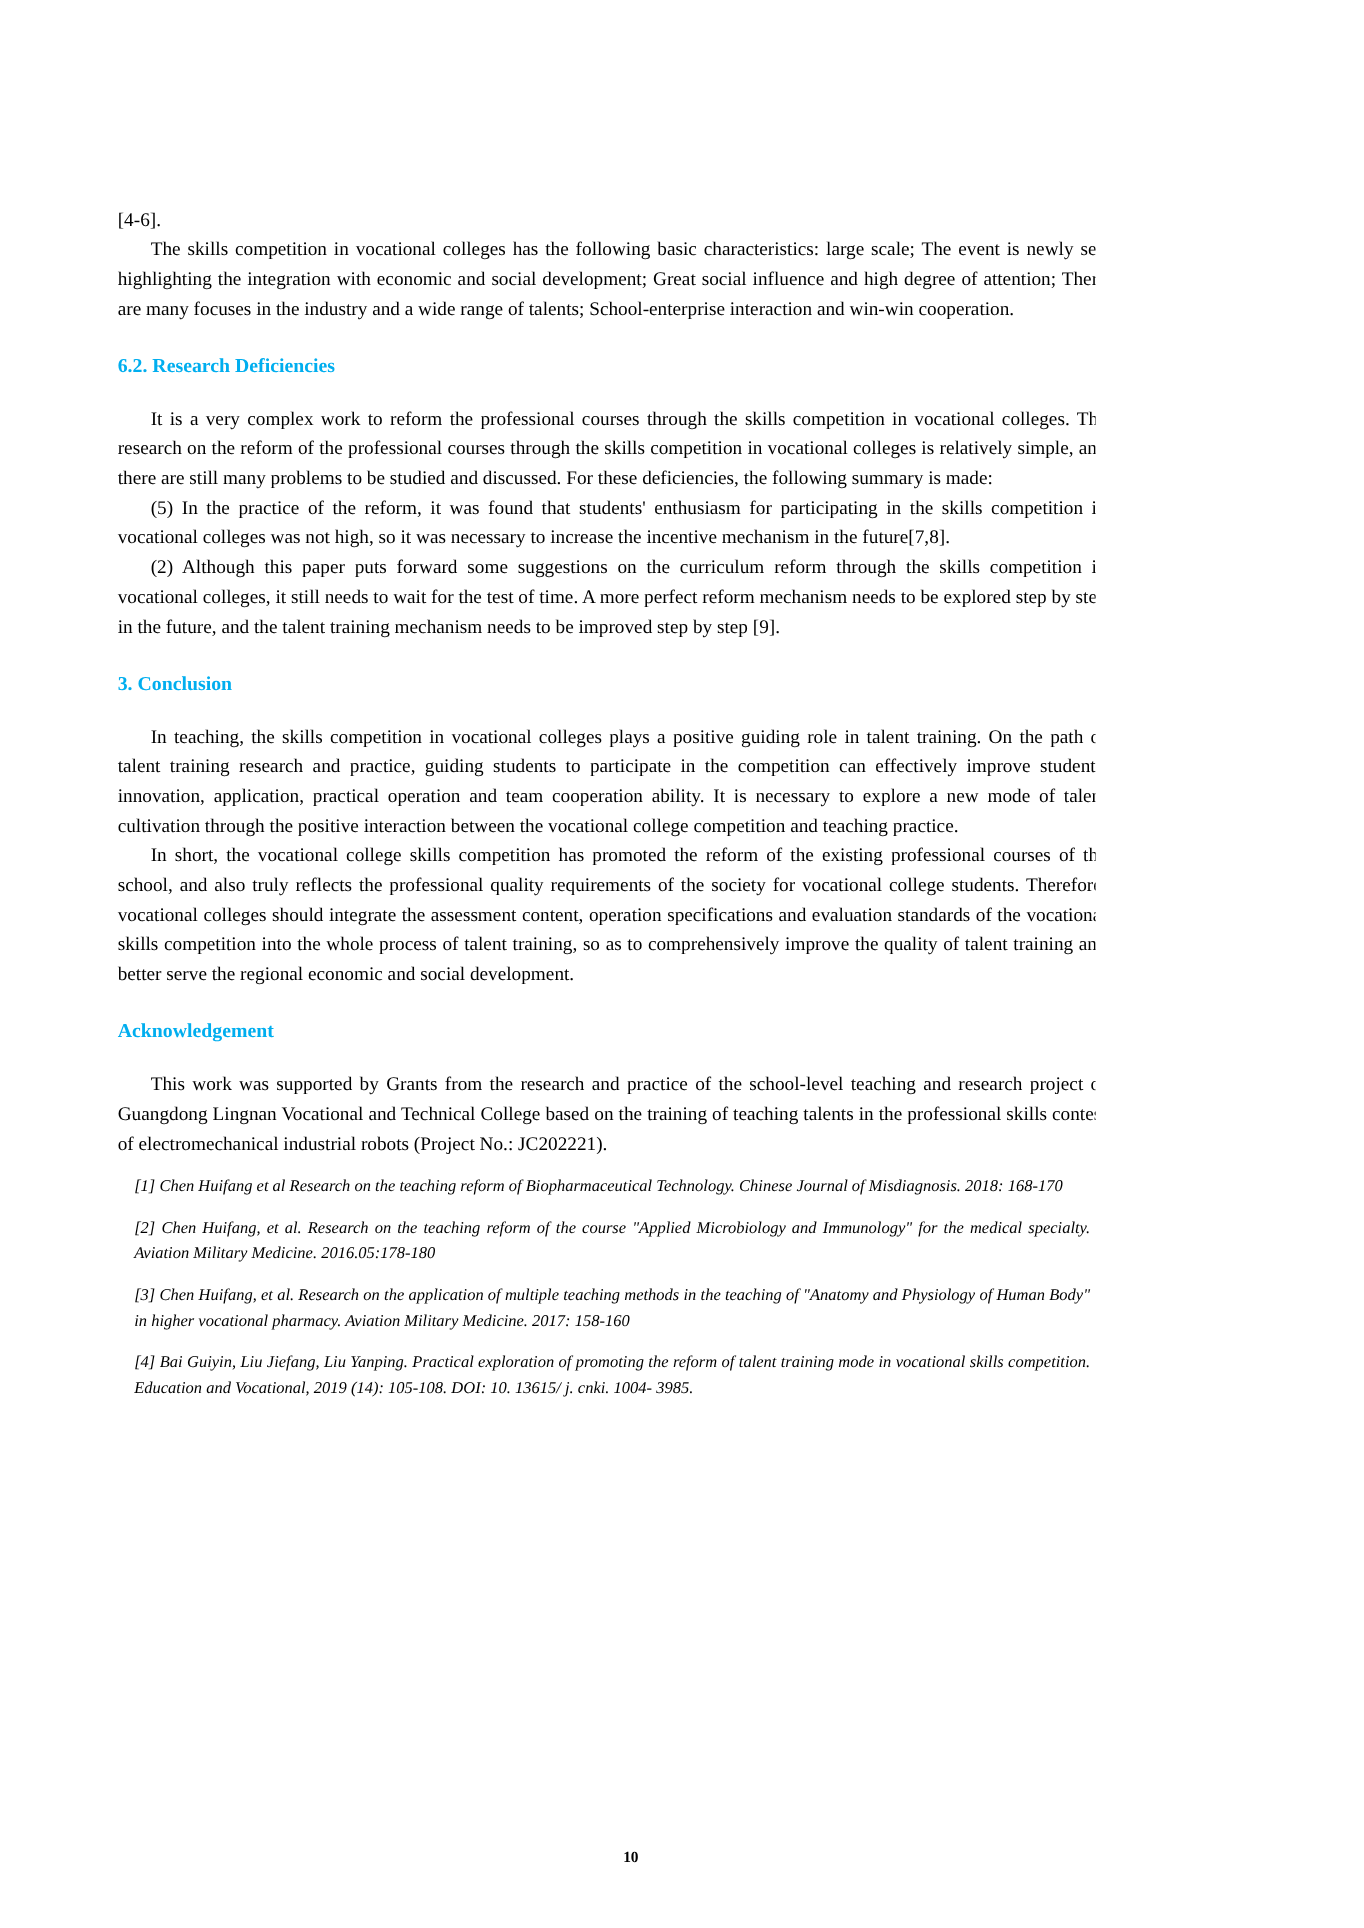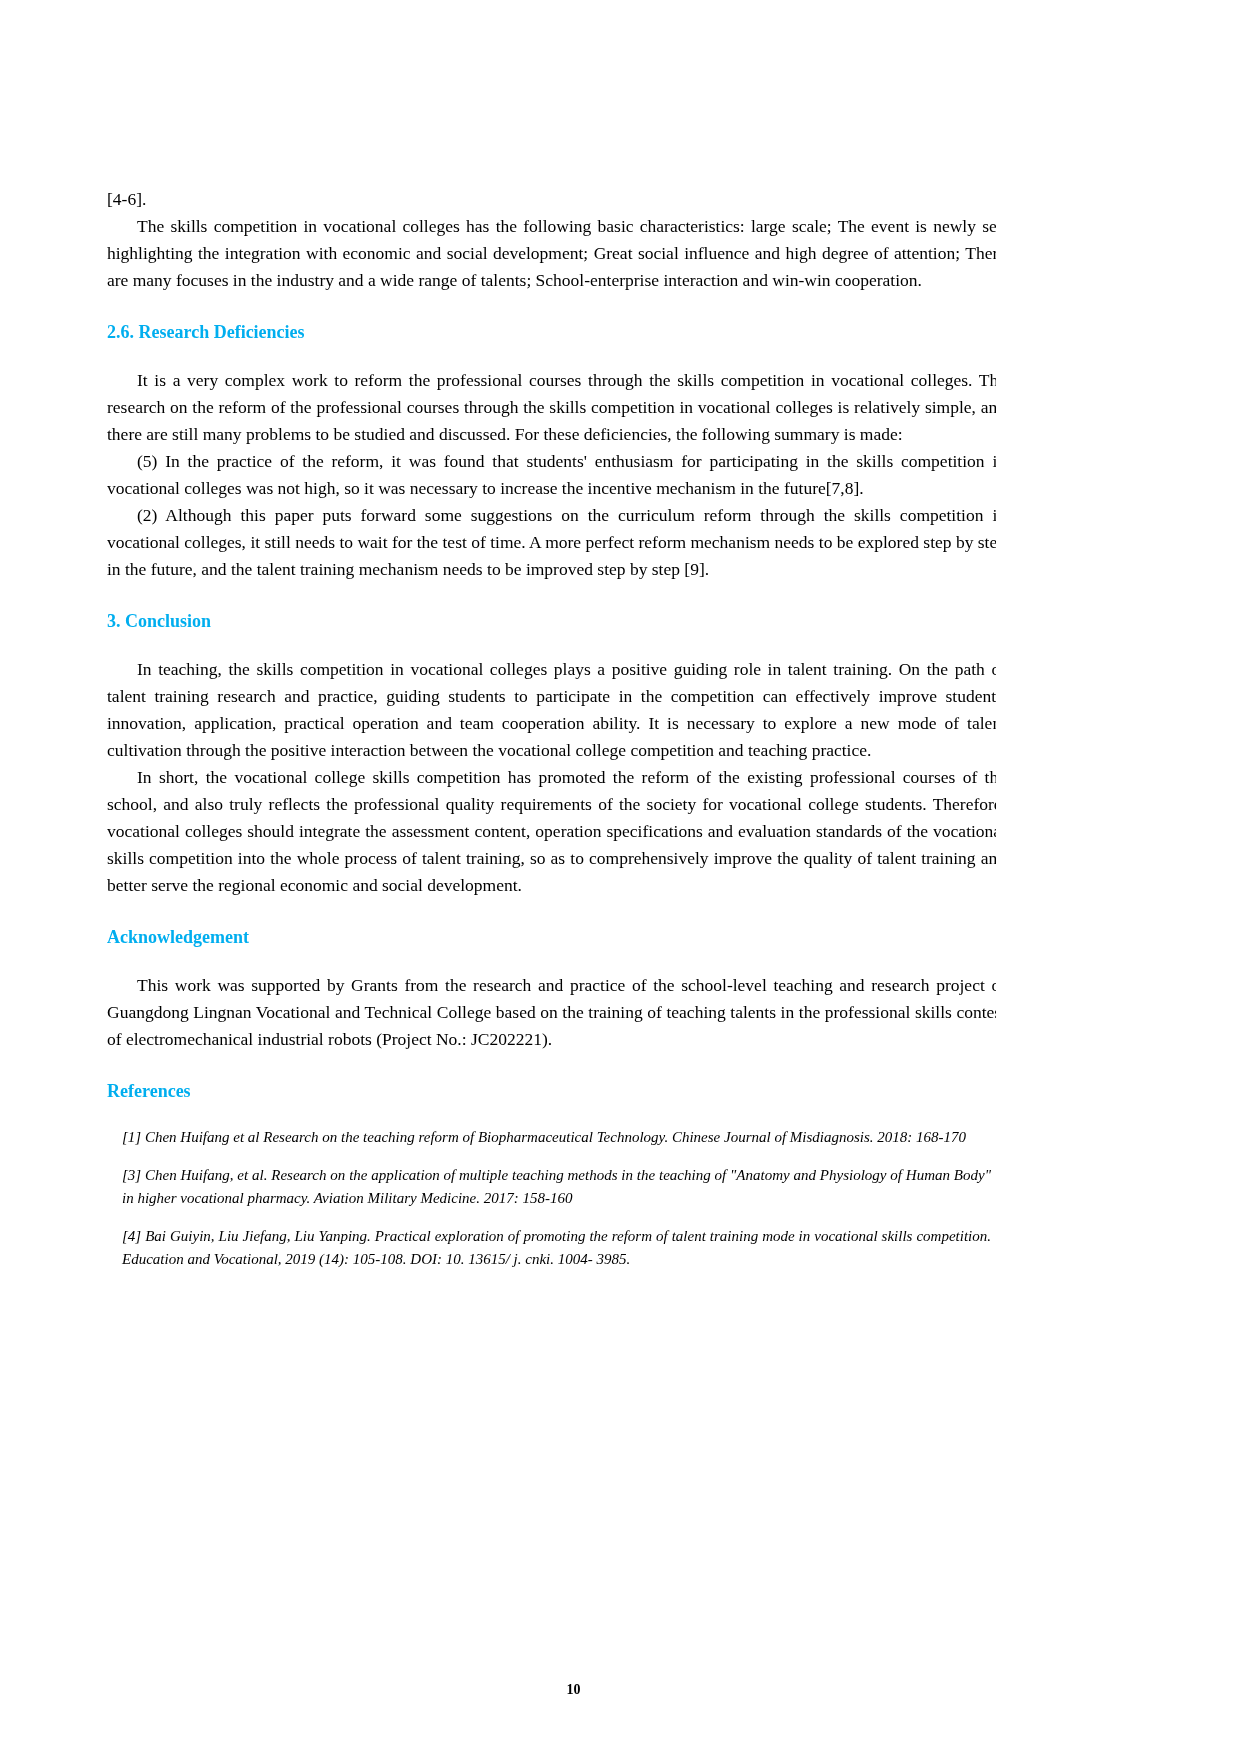--- a/index.html
+++ b/index.html
@@ -63,33 +63,33 @@
 </style>
 </head>
 <body>
 
 <div class="page">
   <div class="content">
 
     <p class="body noindent">[4-6].</p>
     <p class="body">The skills competition in vocational colleges has the following basic characteristics: large scale; The event is newly set, highlighting the integration with economic and social development; Great social influence and high degree of attention; There are many focuses in the industry and a wide range of talents; School-enterprise interaction and win-win cooperation.</p>
 
-    <h2 class="heading">2.6. Research Deficiencies</h2>
+    <h2 class="heading">6.2. Research Deficiencies</h2>
     <p class="body">It is a very complex work to reform the professional courses through the skills competition in vocational colleges. The research on the reform of the professional courses through the skills competition in vocational colleges is relatively simple, and there are still many problems to be studied and discussed. For these deficiencies, the following summary is made:</p>
     <p class="body">(5) In the practice of the reform, it was found that students' enthusiasm for participating in the skills competition in vocational colleges was not high, so it was necessary to increase the incentive mechanism in the future[7,8].</p>
     <p class="body">(2) Although this paper puts forward some suggestions on the curriculum reform through the skills competition in vocational colleges, it still needs to wait for the test of time. A more perfect reform mechanism needs to be explored step by step in the future, and the talent training mechanism needs to be improved step by step [9].</p>
 
     <h2 class="heading">3. Conclusion</h2>
     <p class="body">In teaching, the skills competition in vocational colleges plays a positive guiding role in talent training. On the path of talent training research and practice, guiding students to participate in the competition can effectively improve students' innovation, application, practical operation and team cooperation ability. It is necessary to explore a new mode of talent cultivation through the positive interaction between the vocational college competition and teaching practice.</p>
     <p class="body">In short, the vocational college skills competition has promoted the reform of the existing professional courses of the school, and also truly reflects the professional quality requirements of the society for vocational college students. Therefore, vocational colleges should integrate the assessment content, operation specifications and evaluation standards of the vocational skills competition into the whole process of talent training, so as to comprehensively improve the quality of talent training and better serve the regional economic and social development.</p>
 
     <h2 class="heading">Acknowledgement</h2>
     <p class="body">This work was supported by Grants from the research and practice of the school-level teaching and research project of Guangdong Lingnan Vocational and Technical College based on the training of teaching talents in the professional skills contest of electromechanical industrial robots (Project No.: JC202221).</p>
 
-    <h2 class="heading">References</h2>
     <p class="reference">[1] Chen Huifang et al Research on the teaching reform of Biopharmaceutical Technology. Chinese Journal of Misdiagnosis. 2018: 168-170</p>
+    <p class="reference">[2] Chen Huifang, et al. Research on the teaching reform of the course "Applied Microbiology and Immunology" for the medical specialty. Aviation Military Medicine. 2016.05:178-180</p>
     <p class="reference">[3] Chen Huifang, et al. Research on the application of multiple teaching methods in the teaching of "Anatomy and Physiology of Human Body" in higher vocational pharmacy. Aviation Military Medicine. 2017: 158-160</p>
     <p class="reference">[4] Bai Guiyin, Liu Jiefang, Liu Yanping. Practical exploration of promoting the reform of talent training mode in vocational skills competition. Education and Vocational, 2019 (14): 105-108. DOI: 10. 13615/ j. cnki. 1004- 3985.</p>
 
   </div>
 
   <div class="page-number">10</div>
 </div>
 
 </body></html>

